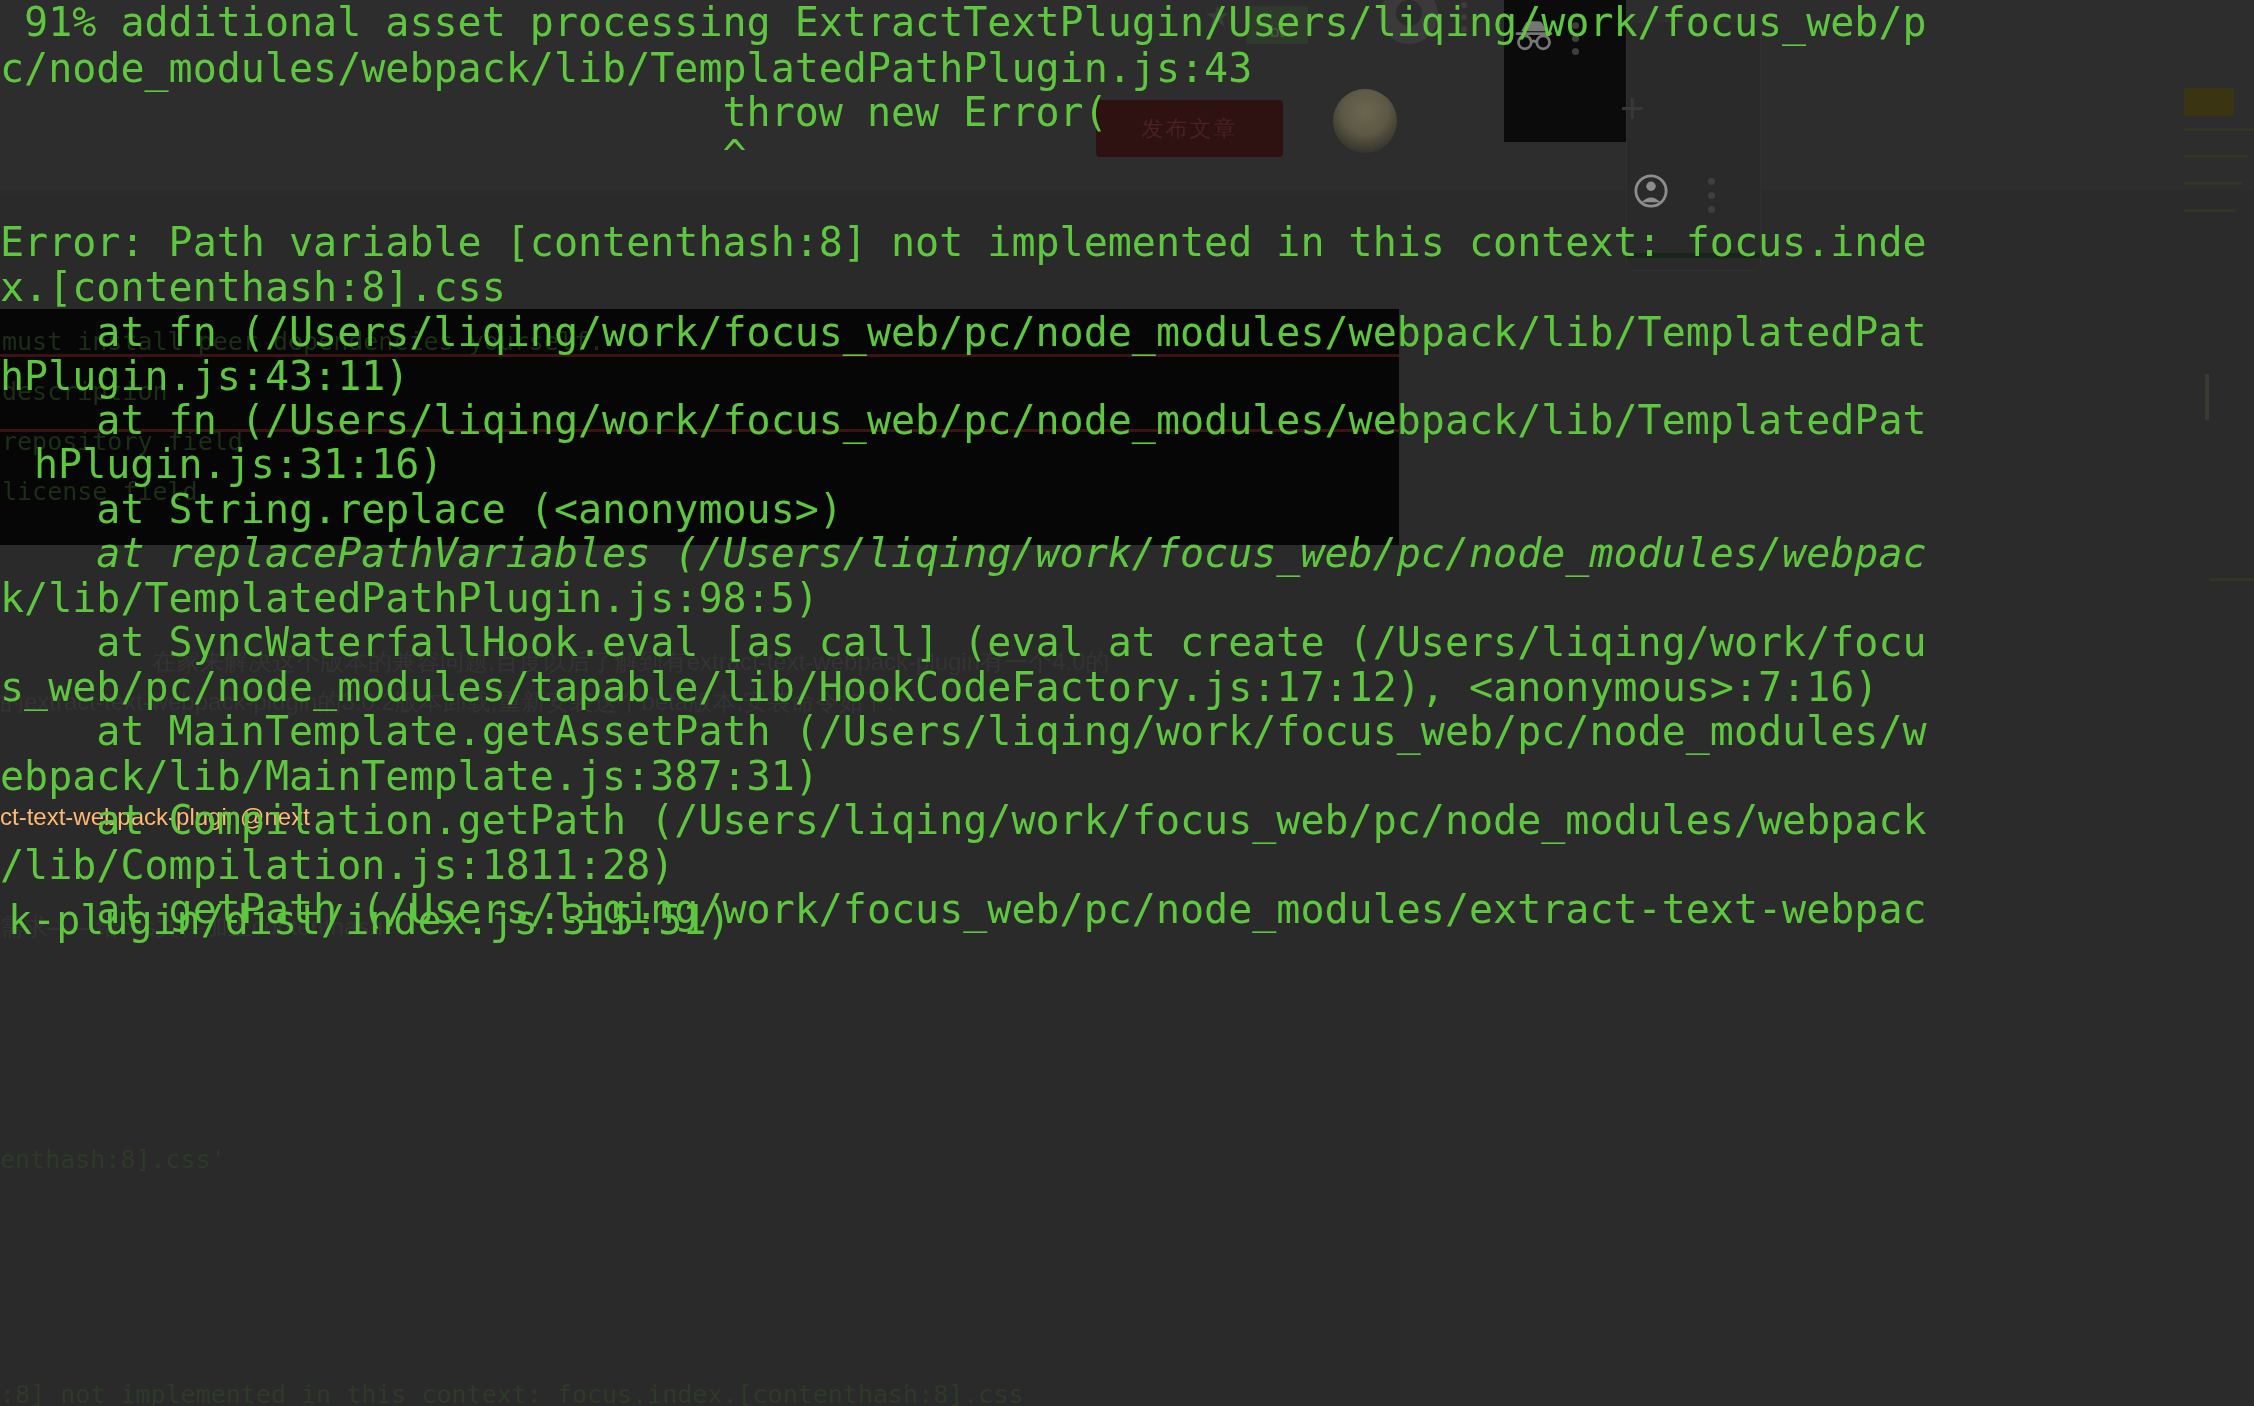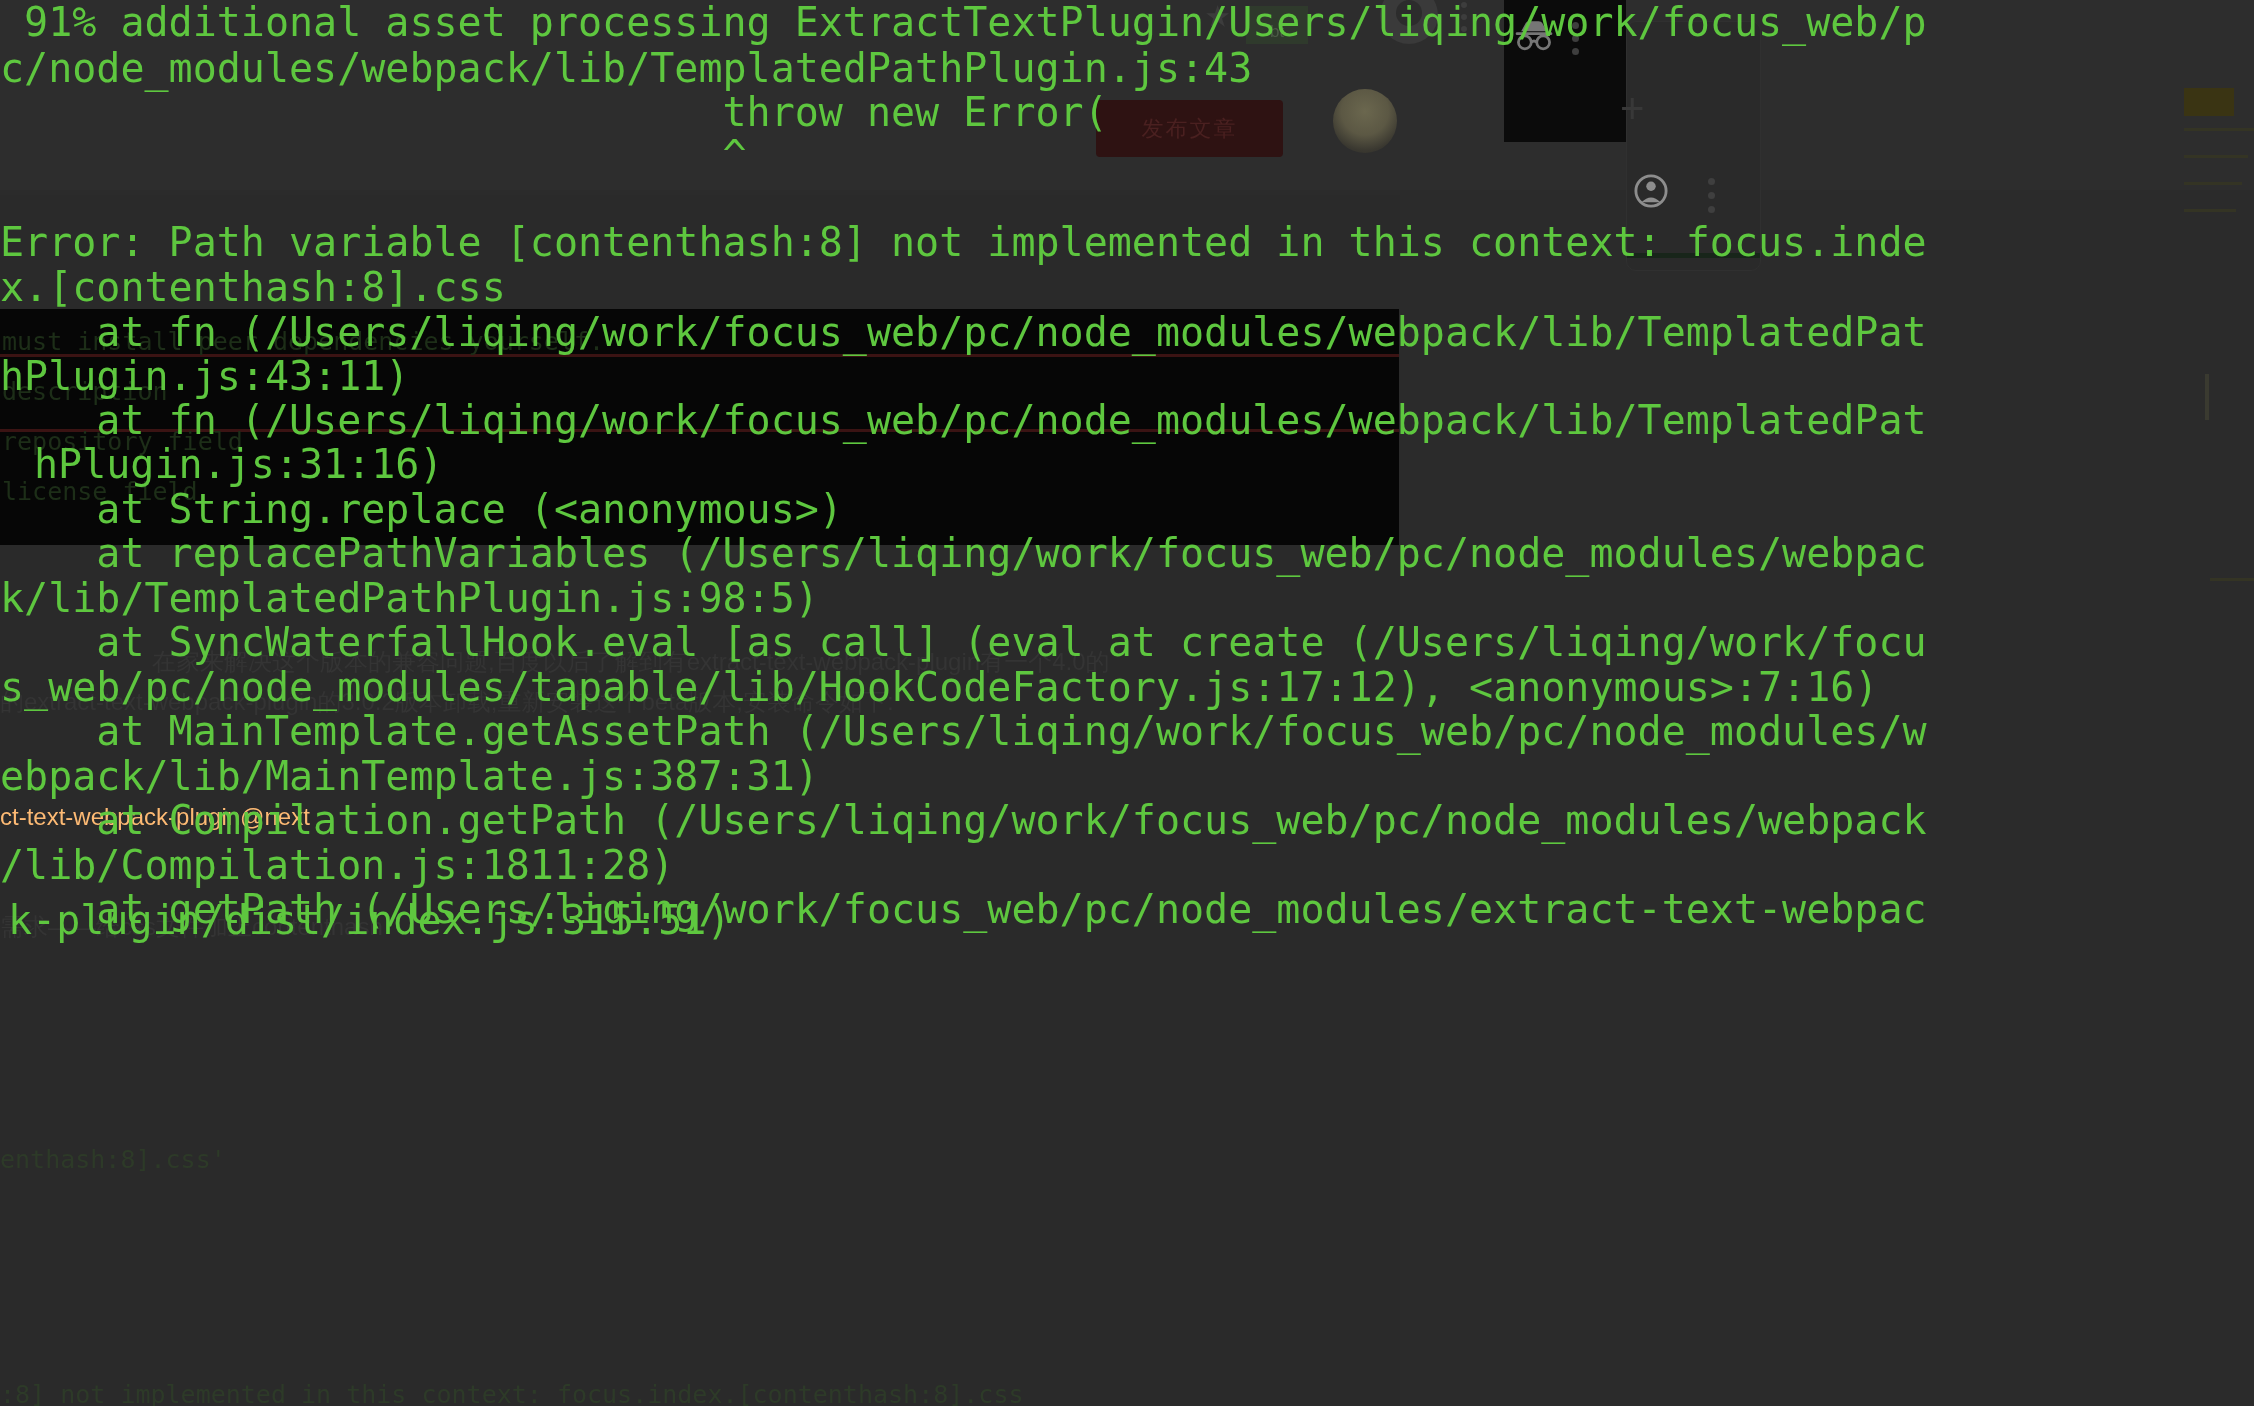--- a/index.html
+++ b/index.html
@@ -238,21 +238,21 @@
       <div class="tline" style="top: 48px;">c/node_modules/webpack/lib/TemplatedPathPlugin.js:43</div>
       <div class="tline" style="top: 92px;">                              throw new Error(</div>
       <div class="tline" style="top: 135px;">                              ^</div>
       <div class="tline" style="top: 222px;">Error: Path variable [contenthash:8] not implemented in this context: focus.inde</div>
       <div class="tline" style="top: 267px;">x.[contenthash:8].css</div>
       <div class="tline" style="top: 312px;">    at fn (/Users/liqing/work/focus_web/pc/node_modules/webpack/lib/TemplatedPat</div>
       <div class="tline" style="top: 356px;">hPlugin.js:43:11)</div>
       <div class="tline" style="top: 400px;">    at fn (/Users/liqing/work/focus_web/pc/node_modules/webpack/lib/TemplatedPat</div>
       <div class="tline" style="top: 444px; padding-left: 34px;">hPlugin.js:31:16)</div>
       <div class="tline" style="top: 489px;">    at String.replace (&lt;anonymous&gt;)</div>
-      <div class="tline" style="top: 533px;">    at replacePathVariables (/Users/liqing/work/focus_web/pc/node_modules/webpac</div>
+      <div class="tline" style="top: 533px; font-style: italic;">    at replacePathVariables (/Users/liqing/work/focus_web/pc/node_modules/webpac</div>
       <div class="tline" style="top: 578px;">k/lib/TemplatedPathPlugin.js:98:5)</div>
       <div class="tline" style="top: 622px;">    at SyncWaterfallHook.eval [as call] (eval at create (/Users/liqing/work/focu</div>
       <div class="tline" style="top: 667px;">s_web/pc/node_modules/tapable/lib/HookCodeFactory.js:17:12), &lt;anonymous&gt;:7:16)</div>
       <div class="tline" style="top: 711px;">    at MainTemplate.getAssetPath (/Users/liqing/work/focus_web/pc/node_modules/w</div>
       <div class="tline" style="top: 756px;">ebpack/lib/MainTemplate.js:387:31)</div>
       <div class="tline" style="top: 800px;">    at Compilation.getPath (/Users/liqing/work/focus_web/pc/node_modules/webpack</div>
       <div class="tline" style="top: 845px;">/lib/Compilation.js:1811:28)</div>
       <div class="tline" style="top: 889px;">    at getPath (/Users/liqing/work/focus_web/pc/node_modules/extract-text-webpac</div>
       <div class="tline" style="top: 900px; padding-left: 8px;">k-plugin/dist/index.js:315:51)</div>
     </div>

